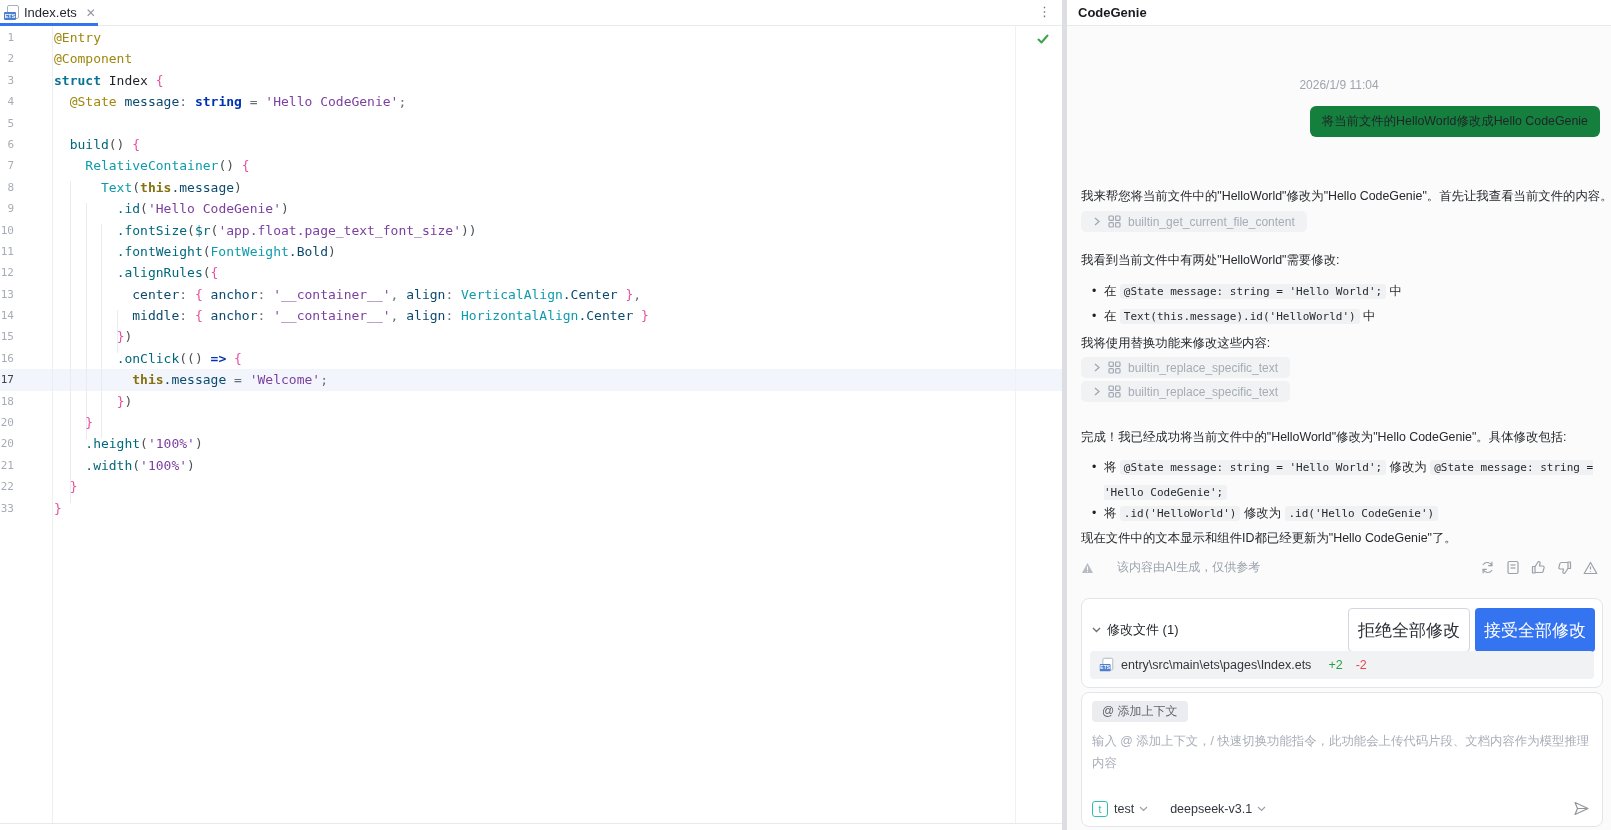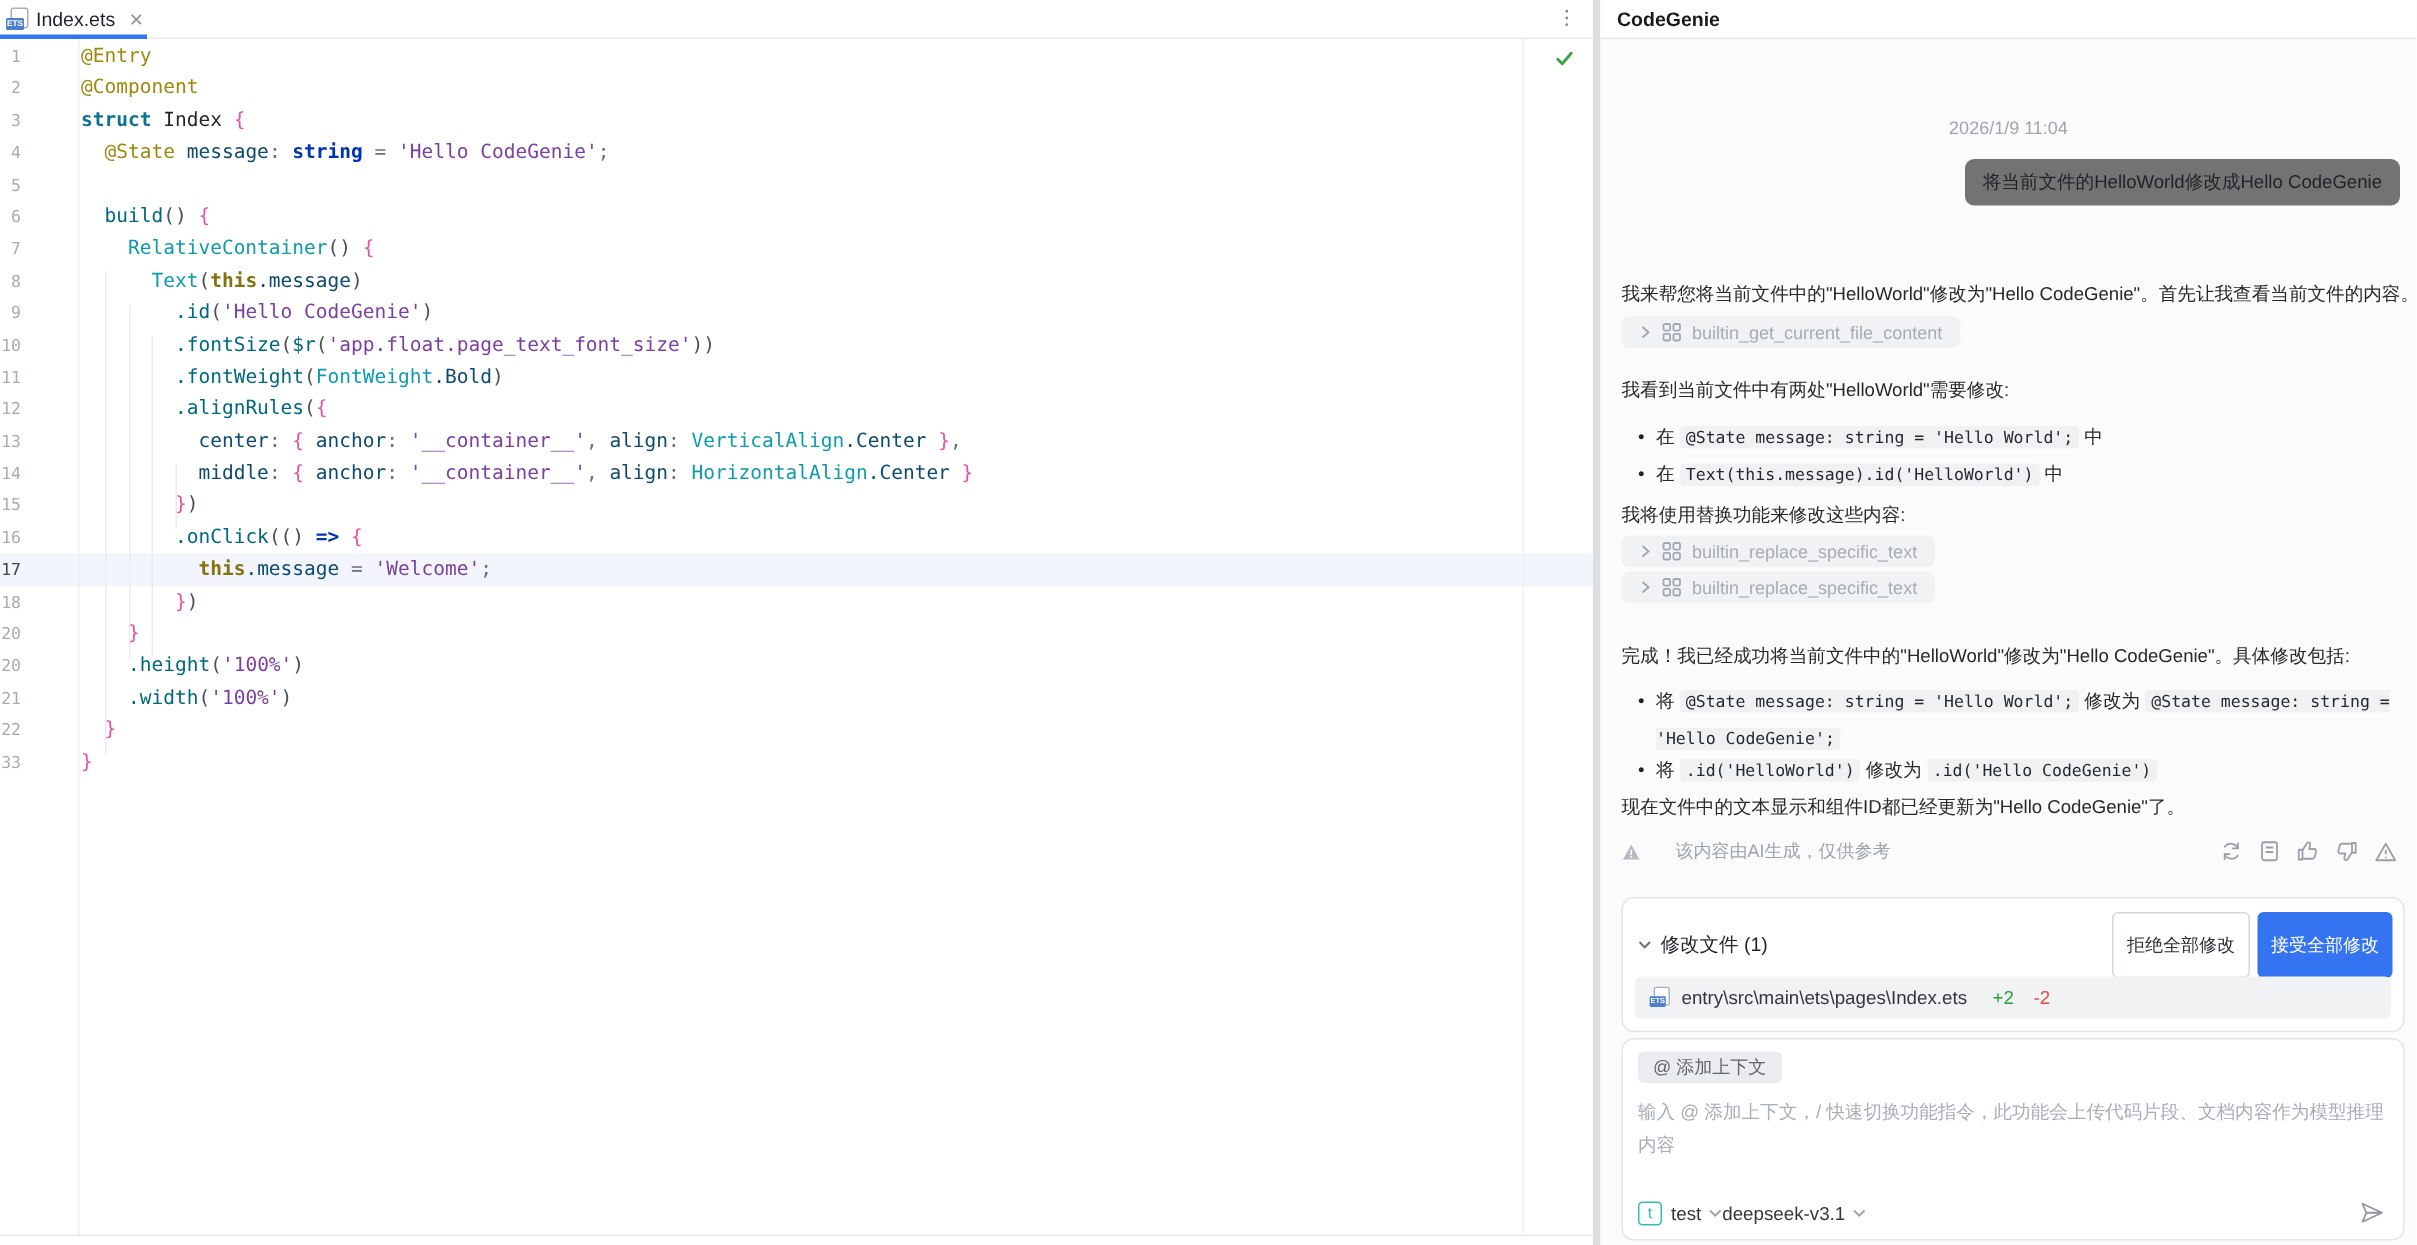--- a/index.html
+++ b/index.html
@@ -40,51 +40,51 @@
 .guide{position:absolute;width:1px;background:#E9EBED}
 .check{position:absolute;left:1036px;top:6px}
 
 .divider{position:absolute;left:1062px;top:0;width:5px;height:830px;background:#DCDEE2}
 
 .panel{position:absolute;left:1067px;top:0;width:544px;height:830px;background:#FBFBFC}
 .phead{position:absolute;top:0;left:0;width:100%;height:26px;background:#fff;border-bottom:1px solid #E8E9EB}
 .phead-title{position:absolute;left:11px;top:0;line-height:25px;font-size:13px;font-weight:bold;color:#17191C}
 .chat{position:absolute;top:26px;left:0;width:100%;height:804px;overflow:hidden}
 .timestamp{position:absolute;left:0;top:52px;width:100%;text-align:center;font-size:12px;color:#9EA5AE}
-.bubble{position:absolute;right:11px;top:80px;max-width:490px;background:#737373;border-radius:6px;padding:7px 12px;font-size:12.4px;color:#1F2329;line-height:17px;white-space:nowrap}
+.bubble{position:absolute;right:11px;top:80px;max-width:490px;background:#15803d;border-radius:6px;padding:7px 12px;font-size:12.4px;color:#1F2329;line-height:17px;white-space:nowrap}
 .para{position:absolute;left:14px;right:5px;font-size:12.4px;color:#26282B;line-height:20px;white-space:nowrap}
 .p1{top:160px}.p2{top:224px}.p3{top:307px}.p4{top:401px}.p5{top:502px}
 .chip{position:absolute;left:14px;display:inline-flex;align-items:center;height:21px;padding:0 12px;background:#F1F2F4;border-radius:5px;color:#A6ACB6;font-size:12px;gap:7px}
 .chip1{top:185px}.chip2{top:331px}.chip3{top:355px}
 .li{position:absolute;left:14px;right:8px;padding-left:23px;font-size:12.4px;color:#26282B;line-height:25px}
 .li::before{content:"•";position:absolute;left:11px;color:#1F2329}
 .li1a{top:253px;white-space:nowrap}.li1b{top:278px;white-space:nowrap}.li2a{top:429px}.li2b{top:475px}
 .icode{font-family:"DejaVu Sans Mono",monospace;font-size:11px;background:#F0F1F3;border-radius:3px;padding:1px 4px;color:#24292F}
 .foot{position:absolute;left:14px;right:13px;top:533px;display:flex;align-items:center;gap:23px;color:#9CA3AC;font-size:12px}
 .foot-icons{margin-left:auto;display:flex;align-items:center;gap:11px}
 .foot-icons svg{display:block}
 
 .card{position:absolute;left:14px;right:8px;top:572px;height:90px;background:#fff;border:1px solid #E3E5E8;border-radius:8px}
 .card-head{display:flex;align-items:center;padding:9px 7px 0 10px}
 .card-title{font-size:13px;color:#1F2329;margin-left:6px}
 .btns{margin-left:auto;display:flex;align-items:center}
-.btn{height:44px;border-radius:4px;font-size:12px;padding:0 9px;display:flex;align-items:center;font-family:Liberation Sans, sans-serif}
+.btn{height:44px;border-radius:4px;font-size:17px;padding:0 9px;display:flex;align-items:center;font-family:Liberation Sans, sans-serif}
 .btn-reject{background:#fff;border:1px solid #D3D6DC;color:#2B2F36}
 .btn-accept{background:#3574F0;color:#fff;border:none;margin-left:5px}
 .file-row{position:absolute;left:8px;right:8px;top:52px;height:28px;background:#F1F2F4;border-radius:4px;display:flex;align-items:center;padding:0 9px;gap:7px;font-size:12.5px;color:#33373D}
 .add{color:#2EA043;margin-left:10px}
 .del{color:#E5484D;margin-left:6px}
 
 .input-card{position:absolute;left:14px;right:8px;top:666px;height:135px;background:#fff;border:1px solid #E3E5E8;border-radius:8px;padding:8px 10px}
 .ctx-chip{display:inline-flex;align-items:center;height:21px;padding:0 10px;background:#EAECEF;border-radius:4px;font-size:12px;color:#60646B}
 .ph{margin-top:8px;font-size:12.4px;color:#A8AEB8;line-height:22px}
 .input-bottom{position:absolute;left:10px;right:12px;bottom:9px;display:flex;align-items:center}
 .t-chip{width:16px;height:16px;border:1px solid #2FBFB3;border-radius:3px;color:#2FBFB3;font-size:10.5px;display:flex;align-items:center;justify-content:center}
 .scope-label{font-size:12.5px;color:#33373D;margin-left:6px}
-.model-label{font-size:12.5px;color:#33373D;}
+.model-label{font-size:12.5px;color:#33373D;margin-left:22px}
 .dd{margin-left:5px;display:flex}
 .send{margin-left:auto;display:flex}
 </style>
 </head>
 <body>
 
 <div class="app">
   <div class="editor">
     <div class="tabbar">
       <div class="tab">

